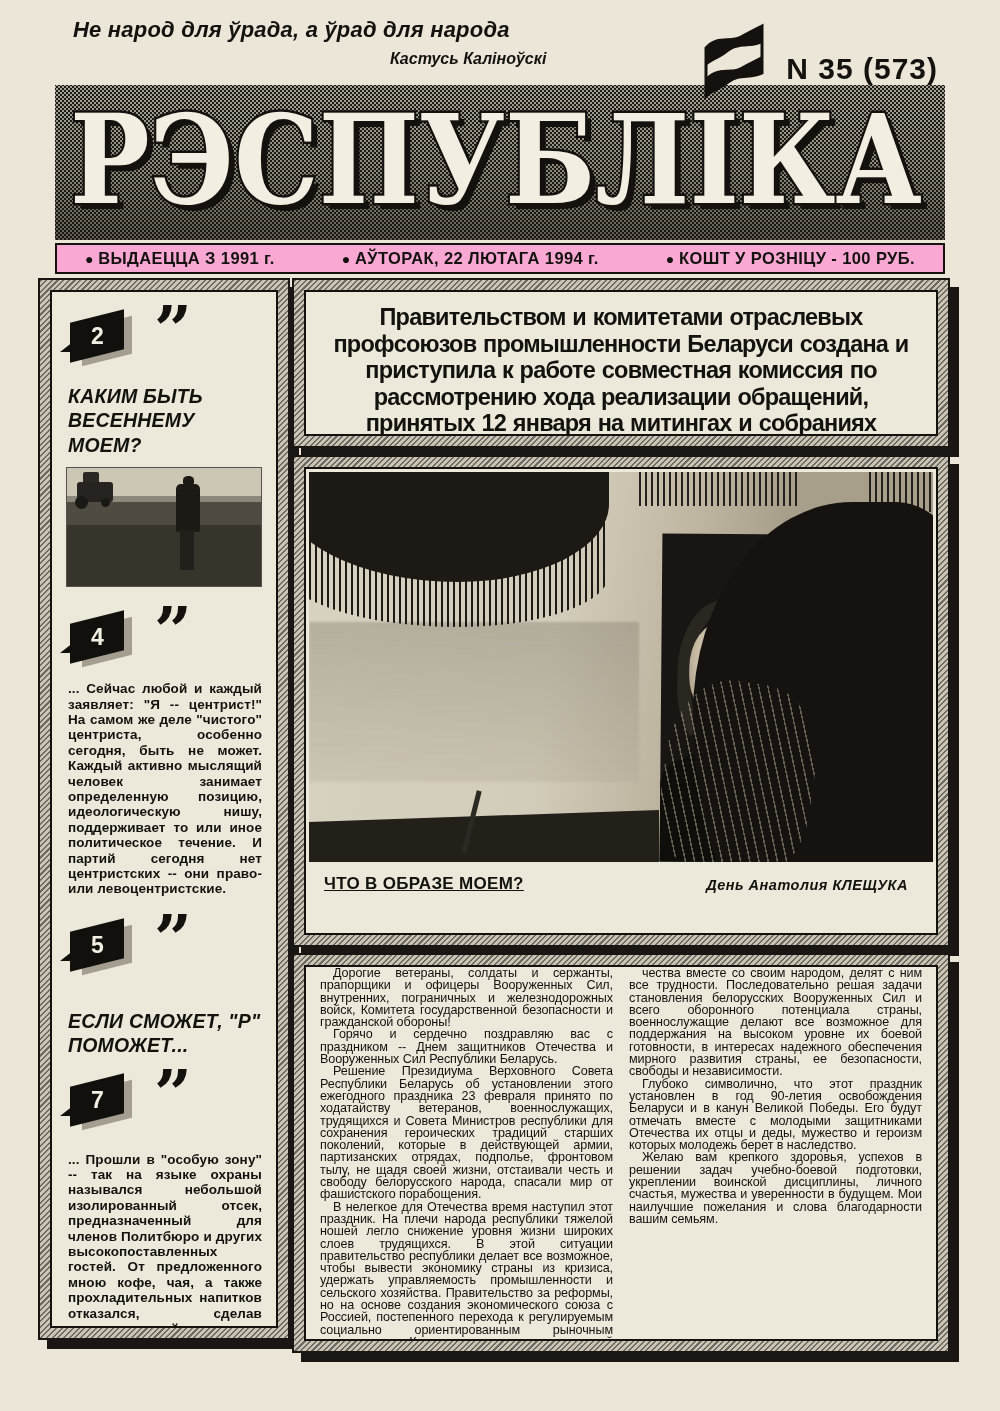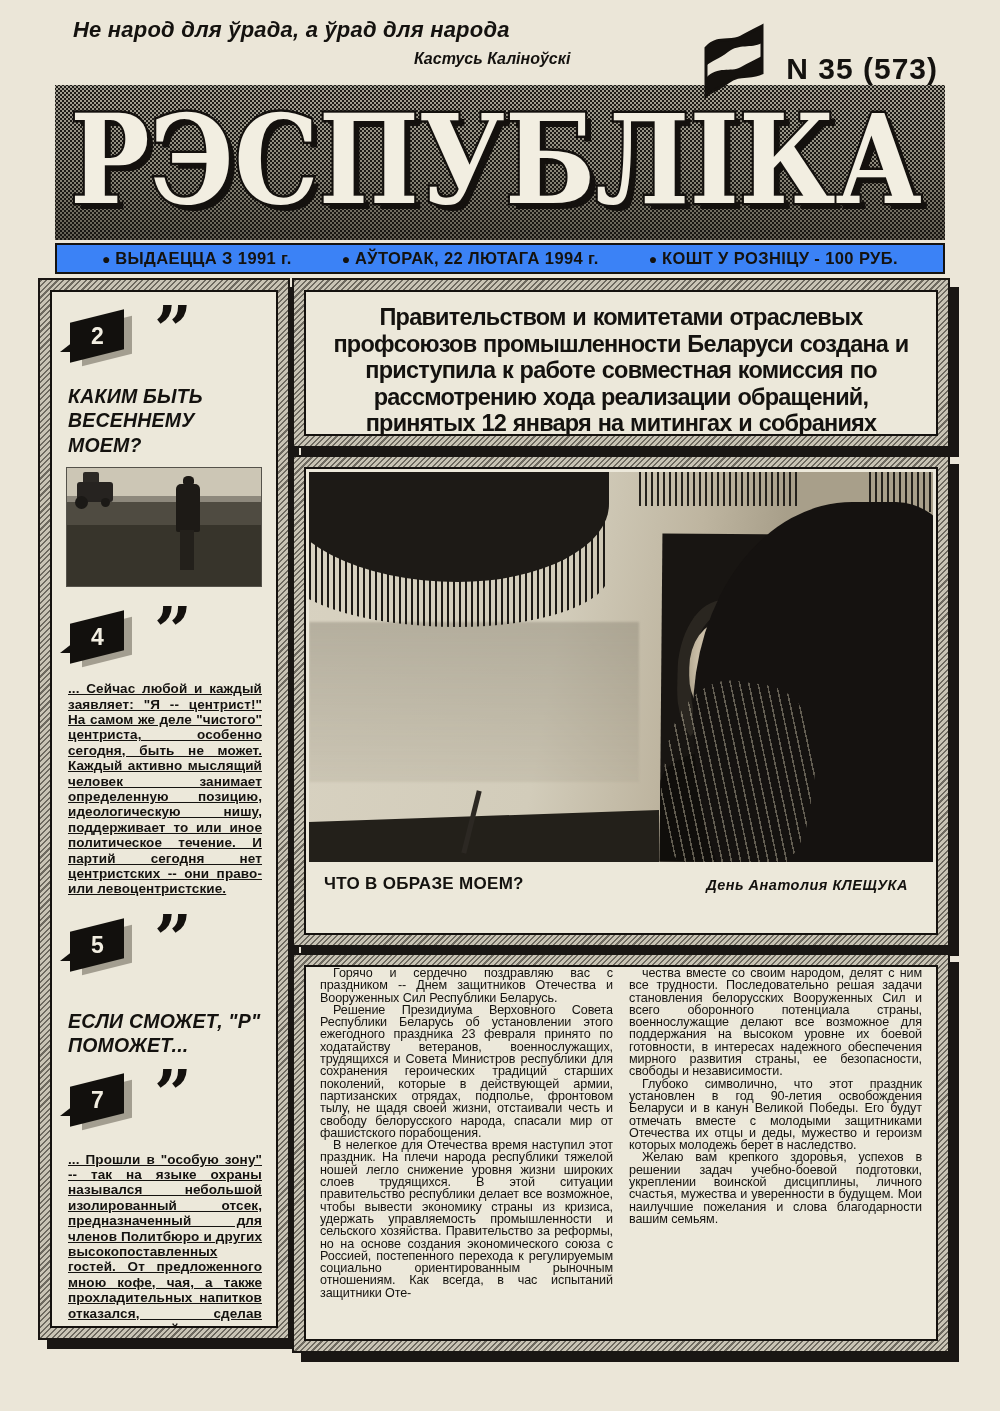--- a/index.html
+++ b/index.html
@@ -5,41 +5,41 @@
   * { margin:0; padding:0; box-sizing:border-box; }
   html,body { width:1000px; }
   body {
     position:relative; width:1000px; height:1411px;
     background:#ebe6d8;
     font-family:"Liberation Sans", sans-serif;
     color:#14120f; overflow:hidden;
   }
   
   .slogan { position:absolute; left:57px; top:18px; font:bold italic 22px/1.1 "Liberation Sans",sans-serif; letter-spacing:.2px;margin-left:16px; }
-  .slogan-author { position:absolute; left:390px; top:50px; font:bold italic 16px/1.1 "Liberation Sans",sans-serif;margin-left:24px; }
+  .slogan-author { position:absolute; left:390px; top:50px; font:bold italic 16px/1.1 "Liberation Sans",sans-serif; }
   .issue-no { position:absolute; right:62px; top:28px; font:bold 30px/1 "Liberation Sans",sans-serif; letter-spacing:1px;margin-top:26px; }
   .flag { position:absolute; left:698px; top:22px; z-index:6; }
   
   .masthead {
     position:absolute; left:55px; top:85px; width:890px; height:155px;
     background-color:#8d897c;
     background-image:
       radial-gradient(circle, rgba(15,13,10,.9) 1.05px, transparent 1.3px),
       radial-gradient(circle, rgba(15,13,10,.9) 1.05px, transparent 1.3px),
       linear-gradient(#a6a295 0%, #8b8779 55%, #615d52 100%);
     background-size:4px 4px, 4px 4px, 100% 100%;
     background-position:0 0, 2px 2px, 0 0;
   }
   .masthead svg { display:block; }
   
   .datebar {
     position:absolute; left:55px; top:243px; width:890px; height:31px;
-    background:#3b82f6; border:2px solid #14120f;
+    background:#f9a8d4; border:2px solid #14120f;
     display:flex; align-items:center; justify-content:space-between;
-    padding:0 45px; font:bold 16.5px/1 "Liberation Sans",sans-serif; letter-spacing:.4px;
+    padding:0 28px; font:bold 16.5px/1 "Liberation Sans",sans-serif; letter-spacing:.4px;
   }
   .datebar .seg::before { content:"● "; font-size:14px; }
   
   .frame {
     position:absolute;
     background:repeating-linear-gradient(135deg,#6e6a60 0 1.5px,#c9c4b5 1.5px 4px);
     border:2px solid #191613; padding:10px;
     box-shadow:9px 9px 0 0 #191613;
   }
   .frame-inner { position:relative; width:100%; height:100%; background:#ece8da; border:2px solid #14110e; overflow:hidden; }
@@ -51,21 +51,21 @@
   .sb-content { padding:12px 12px 0 10px; }
   .badge-row { display:flex; align-items:flex-start; gap:10px; margin:4px 0 0 2px; height:62px; }
   .badge { position:relative; width:80px; height:58px; flex:none; }
   .badge .bshadow { position:absolute; left:18px; top:14px; width:50px; height:38px; background:#a39e90; transform:skewY(-14deg); }
   .badge .btail { position:absolute; left:-4px; top:30px; width:0; height:0; border-top:14px solid transparent; border-right:18px solid #12100d; }
   .badge .bmain { position:absolute; left:6px; top:8px; width:54px; height:40px; background:#12100d;
     transform:skewY(-14deg); display:flex; align-items:center; justify-content:center; }
   .badge .bmain span { transform:skewY(14deg); color:#f2eee1; font:bold 23px "Liberation Sans",sans-serif; }
   .quo { font-family:"DejaVu Serif",serif; font-weight:bold; font-size:66px; line-height:44px; color:#14110e; letter-spacing:-4px; }
   .sb-head { font:bold italic 19.5px/1.25 "Liberation Sans",sans-serif; margin:14px 0 10px 6px; letter-spacing:.2px; }
-  .sb-quote { font:bold 13.5px/15.4px "Liberation Sans",sans-serif; text-align:justify; margin:10px 2px 0 6px; letter-spacing:.1px;text-decoration:underline; }
+  .sb-quote { font:bold 13.5px/15.4px "Liberation Sans",sans-serif; text-align:justify; margin:10px 2px 0 6px; letter-spacing:.1px; }
   .photo-field { position:relative; height:120px; margin:8px 2px 6px 4px; overflow:hidden; border:1px solid #55524a;
     background:linear-gradient(#ccc6b5 0 24%, #8d887c 24% 29%, #4f4b41 29% 48%, #37342b 48% 100%); }
   .tractor-body { position:absolute; left:10px; top:14px; width:36px; height:20px; background:#262320; border-radius:3px; }
   .tractor-cab { position:absolute; left:16px; top:4px; width:16px; height:13px; background:#2c2925; border-radius:2px; }
   .tractor-wheel { position:absolute; left:8px; top:28px; width:13px; height:13px; background:#1b1916; border-radius:50%; }
   .tractor-wheel2 { position:absolute; left:34px; top:30px; width:9px; height:9px; background:#1b1916; border-radius:50%; }
   .man-head { position:absolute; left:116px; top:8px; width:11px; height:9px; background:#1d1a16; border-radius:45% 45% 30% 30%; }
   .man-body { position:absolute; left:109px; top:16px; width:24px; height:48px; background:#1d1a16; border-radius:5px 5px 2px 2px; }
   .man-legs { position:absolute; left:113px; top:62px; width:14px; height:40px; background:#23201b; }
   
@@ -94,21 +94,21 @@
   .mir-eye.l { left:42px; } .mir-eye.r { left:64px; }
   .mir-shoulders { position:absolute; left:0; bottom:0; width:100%; height:110px; background:#100e0b; border-radius:40% 40% 0 0/30% 30% 0 0; }
   .silhouette { position:absolute; right:-50px; top:30px; width:290px; height:470px; background:#151210;
     border-radius:55% 30% 0 45%/45% 30% 0 55%; }
   .hair-streaks { position:absolute; right:120px; top:210px; width:150px; height:200px;
     background:repeating-linear-gradient(70deg, rgba(214,205,180,.5) 0 1.5px, transparent 1.5px 9px);
     transform:rotate(8deg); border-radius:40%; opacity:.8; }
   .sill { position:absolute; left:0; bottom:-6px; width:350px; height:52px; background:#23201a; transform:skewY(-2deg); }
   .stick { position:absolute; left:160px; bottom:8px; width:5px; height:64px; background:#2c2823; transform:rotate(14deg); }
   .caption-row { display:flex; justify-content:space-between; align-items:flex-end; padding:10px 14px 0 18px; }
-  .caption { font:bold 17px/1 "Liberation Sans",sans-serif; letter-spacing:.3px; }
+  .caption { font:bold 17px/1 "Liberation Sans",sans-serif; letter-spacing:.3px;text-decoration:underline; }
   .credit { font:bold italic 14.5px/1 "Liberation Sans",sans-serif; letter-spacing:.5px; padding-right:14px; }
   
   .art-title { text-align:center; font:bold 42px/1.05 "Liberation Sans",sans-serif; letter-spacing:-1px; margin:10px 0 10px; }
   .art-cols { display:flex; gap:16px; padding:0 14px; }
   .art-col { width:50%; }
   .art-col p { font:normal 12.6px/12.3px "Liberation Sans",sans-serif; text-align:justify; text-indent:13px; letter-spacing:-.1px; }
 </style>
 </head>
 <body>
 
@@ -231,20 +231,21 @@
       <span class="caption">ЧТО В ОБРАЗЕ МОЕМ?</span>
       <span class="credit">День   Анатолия КЛЕЩУКА</span>
     </div>
   </div>
 </div>
 
 <div class="frame frame-article">
   <div class="frame-inner">
     <div class="art-cols">
       <div class="art-col">
+          <p>Дорогие ветераны, солдаты и сержанты, прапорщики и офицеры Вооруженных Сил, внутренних, пограничных и железнодорожных войск, Комитета государственной безопасности и гражданской обороны!</p>
           <p>Горячо и сердечно поздравляю вас с праздником -- Днем защитников Отечества и Вооруженных Сил Республики Беларусь.</p>
           <p>Решение Президиума Верховного Совета Республики Беларусь об установлении этого ежегодного праздника 23 февраля принято по ходатайству ветеранов, военнослужащих, трудящихся и Совета Министров республики для сохранения героических традиций старших поколений, которые в действующей армии, партизанских отрядах, подполье, фронтовом тылу, не щадя своей жизни, отстаивали честь и свободу белорусского народа, спасали мир от фашистского порабощения.</p>
           <p>В нелегкое для Отечества время наступил этот праздник. На плечи народа республики тяжелой ношей легло снижение уровня жизни широких слоев трудящихся. В этой ситуации правительство республики делает все возможное, чтобы вывести экономику страны из кризиса, удержать управляемость промышленности и сельского хозяйства. Правительство за реформы, но на основе создания экономического союза с Россией, постепенного перехода к регулируемым социально ориентированным рыночным отношениям. Как всегда, в час испытаний защитники Оте-</p>
         </div>
       <div class="art-col">
         <div>
             <p>чества вместе со своим народом, делят с ним все трудности. Последовательно решая задачи становления белорусских Вооруженных Сил и всего оборонного потенциала страны, военнослужащие делают все возможное для поддержания на высоком уровне их боевой готовности, в интересах надежного обеспечения мирного развития страны, ее безопасности, свободы и независимости.</p>
             <p>Глубоко символично, что этот праздник установлен в год 90-летия освобождения Беларуси и в канун Великой Победы. Его будут отмечать вместе с молодыми защитниками Отечества их отцы и деды, мужество и героизм которых молодежь берет в наследство.</p>
             <p>Желаю вам крепкого здоровья, успехов в решении задач учебно-боевой подготовки, укреплении воинской дисциплины, личного счастья, мужества и уверенности в будущем. Мои наилучшие пожелания и слова благодарности вашим семьям.</p>
           </div>

